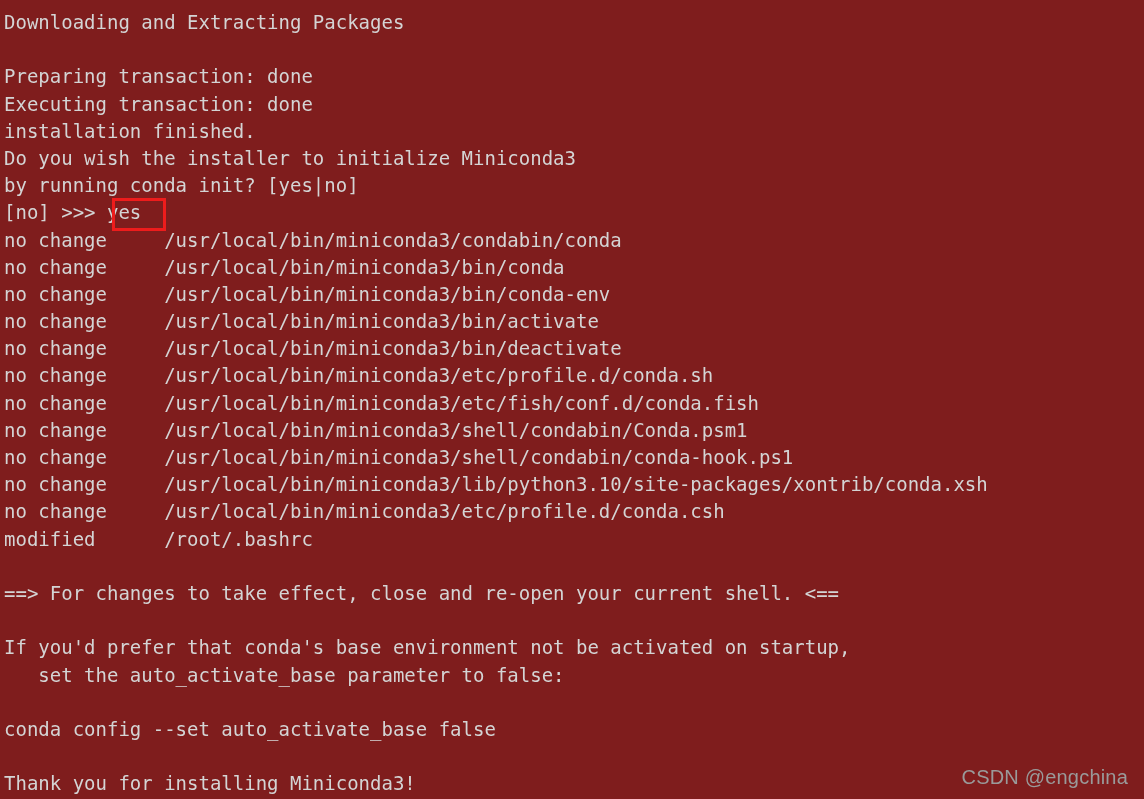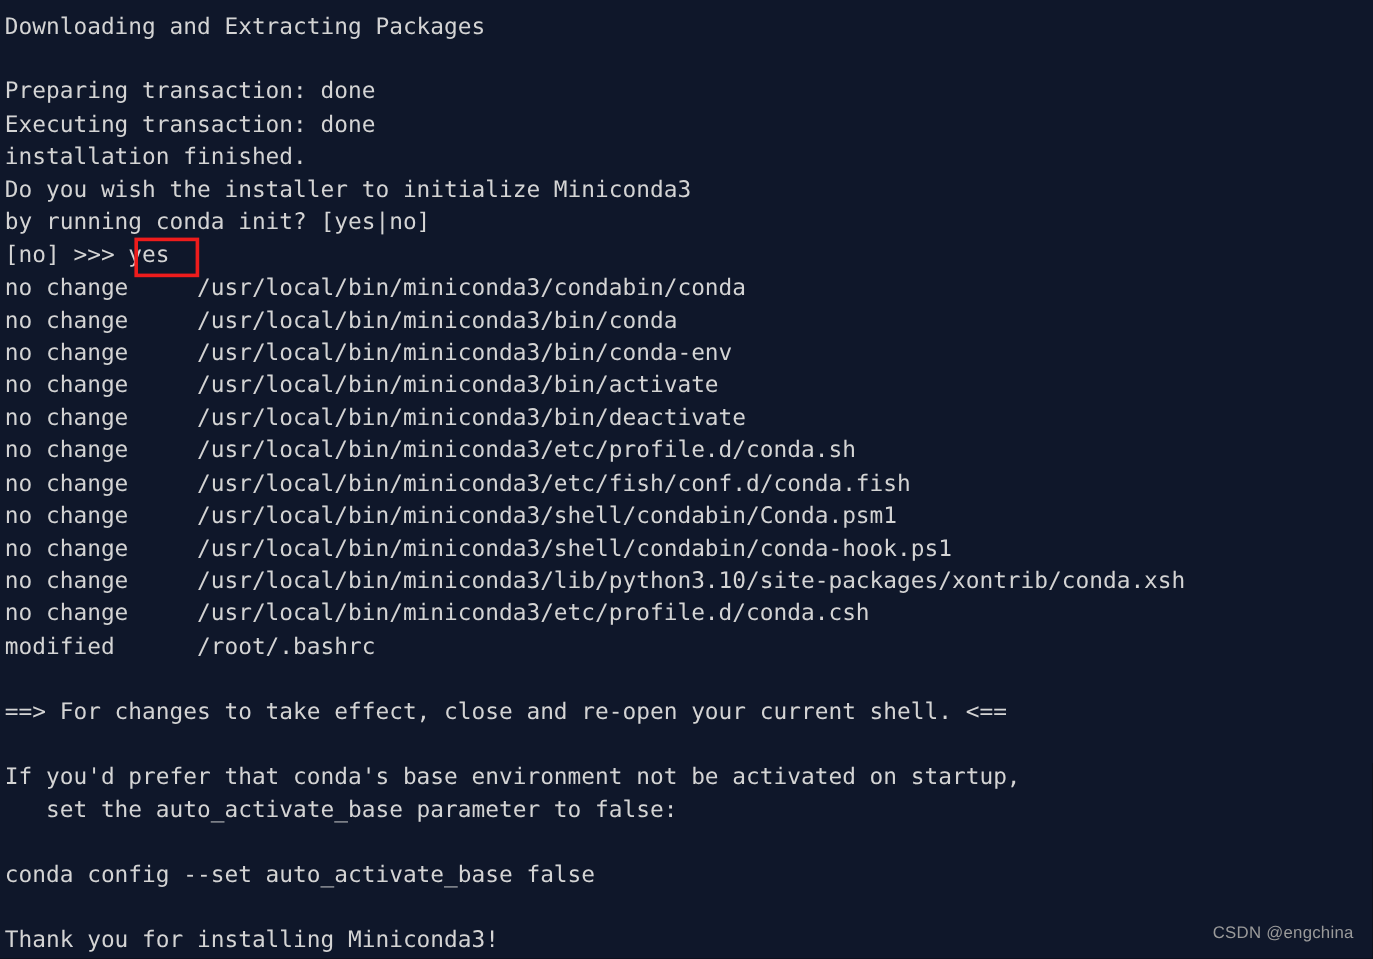--- a/index.html
+++ b/index.html
@@ -48,30 +48,30 @@
     border: 3px solid #ee1c1c;
     box-sizing: border-box;
     background: transparent;
     pointer-events: none;
   }
   #watermark {
     position: absolute;
     right: 16px;
     bottom: 8px;
     font-family: "Liberation Sans", sans-serif;
-    font-size: 14px;
+    font-size: 20px;
     color: #9a9a9a;
     letter-spacing: 0.2px;
     white-space: pre;
   }
 </style>
 </head>
 <body>
 
-<div id="terminal" style="background: #0f172a; color: rgb(212, 212, 212);">
+<div id="terminal" style="background: #7f1d1d; color: rgb(212, 212, 212);">
 
   <pre id="terminal-output"><span class="term-line">Downloading and Extracting Packages</span><span class="term-line blank"></span><span class="term-line">Preparing transaction: done</span><span class="term-line">Executing transaction: done</span><span class="term-line">installation finished.</span><span class="term-line">Do you wish the installer to initialize Miniconda3</span><span class="term-line">by running conda init? [yes|no]</span><span class="term-line">[no] &gt;&gt;&gt; yes</span><span class="term-line">no change     /usr/local/bin/miniconda3/condabin/conda</span><span class="term-line">no change     /usr/local/bin/miniconda3/bin/conda</span><span class="term-line">no change     /usr/local/bin/miniconda3/bin/conda-env</span><span class="term-line">no change     /usr/local/bin/miniconda3/bin/activate</span><span class="term-line">no change     /usr/local/bin/miniconda3/bin/deactivate</span><span class="term-line">no change     /usr/local/bin/miniconda3/etc/profile.d/conda.sh</span><span class="term-line">no change     /usr/local/bin/miniconda3/etc/fish/conf.d/conda.fish</span><span class="term-line">no change     /usr/local/bin/miniconda3/shell/condabin/Conda.psm1</span><span class="term-line">no change     /usr/local/bin/miniconda3/shell/condabin/conda-hook.ps1</span><span class="term-line">no change     /usr/local/bin/miniconda3/lib/python3.10/site-packages/xontrib/conda.xsh</span><span class="term-line">no change     /usr/local/bin/miniconda3/etc/profile.d/conda.csh</span><span class="term-line">modified      /root/.bashrc</span><span class="term-line blank"></span><span class="term-line">==&gt; For changes to take effect, close and re-open your current shell. &lt;==</span><span class="term-line blank"></span><span class="term-line">If you'd prefer that conda's base environment not be activated on startup,</span><span class="term-line">   set the auto_activate_base parameter to false:</span><span class="term-line blank"></span><span class="term-line">conda config --set auto_activate_base false</span><span class="term-line blank"></span><span class="term-line">Thank you for installing Miniconda3!</span></pre>
 
   <div id="answer-highlight" style="border-color: rgb(238, 28, 28);"></div>
 
   <div id="watermark">CSDN @engchina</div>
 
 </div>
 
 </body></html>

